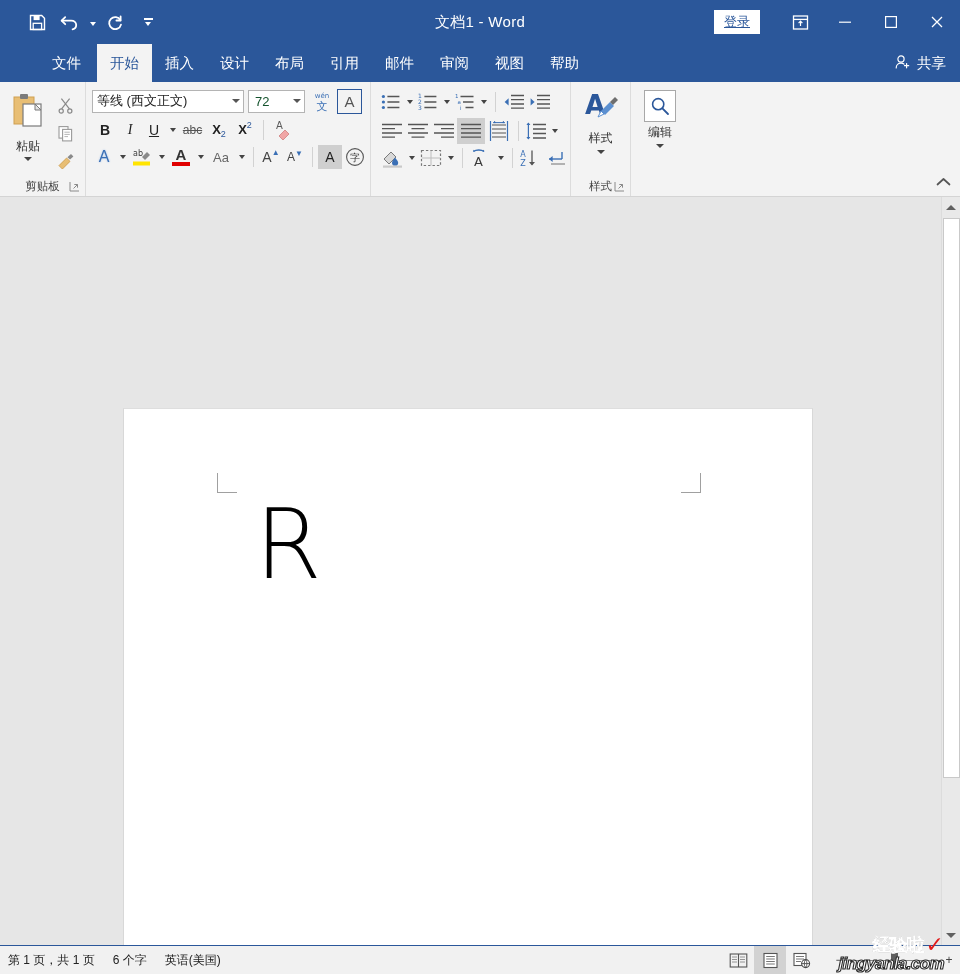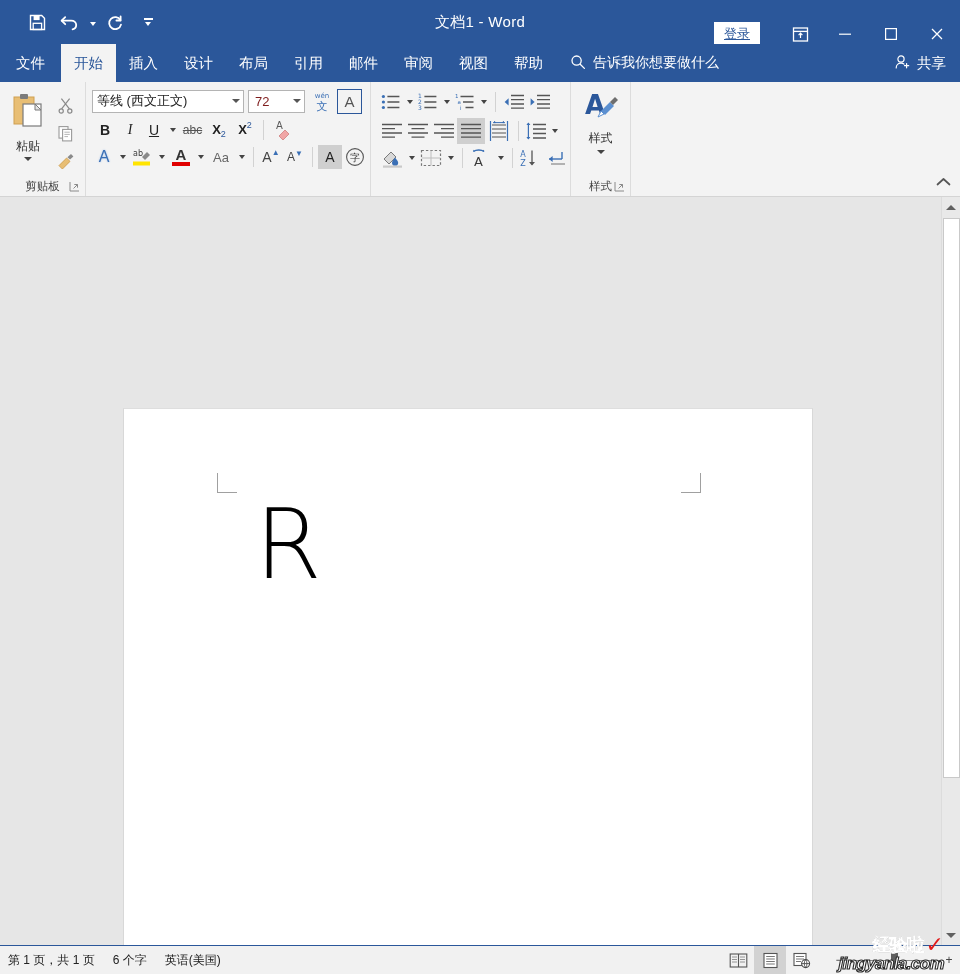--- a/index.html
+++ b/index.html
@@ -66,21 +66,21 @@
     height: 44px;
     display: flex; align-items: center; justify-content: center;
     color: #ffffff;
     font-size: 15px;
     letter-spacing: .3px;
     pointer-events: none;
   }
 
   .title-right {
     position: absolute;
-    right: 0; top: 12px; height: 44px;
+    right: 0; top: 0; height: 44px;
     display: flex; align-items: center; padding-left: 44px;
   }
   .signin {
     background: #ffffff;
     color: #2b579a;
     font-size: 13px;
     height: 24px;
     padding: 0 10px;
     display: flex; align-items: center;
     margin-right: 18px;
@@ -105,21 +105,21 @@
     position: relative;
   }
   .tab {
     display: flex; align-items: center;
     padding: 0 13px;
     color: #ffffff;
     font-size: 14.5px;
     height: 38px;
     white-space: nowrap;
   }
-  .tab.file { padding: 0 16px; }
+  .tab.file { padding: 0 16px; margin-left: 36px; }
   .tab.active {
     background: #f3f3f3;
     color: #2b579a;
   }
   .tellme {
     display: flex; align-items: center;
     margin-left: 14px;
     color: #ffffff;
     font-size: 14px;
     gap: 7px;
@@ -205,21 +205,21 @@
   .combo .arrow {
     width: 15px; height: 21px;
     display: flex; align-items: center; justify-content: center;
   }
   .combo .arrow::after {
     content: ""; border-left: 4px solid transparent;
     border-right: 4px solid transparent; border-top: 4px solid #555;
   }
   .combo-fontname { width: 152px; }
   .combo-fontsize { width: 57px; margin-left: 4px; }
-  .combo-fontsize .val { color: #7f1d1d; padding-left: 2px; }
+  .combo-fontsize .val { color: #14532d; padding-left: 2px; }
   .ib {
     height: 24px; min-width: 24px;
     display: flex; align-items: center; justify-content: center;
     font-size: 14px; color: #222;
     position: relative;
   }
   .ib.boxed { border: 1px solid #2b579a; width: 25px; height: 25px; }
   .ib.sel { background: #cfcfcf; }
   .mini-caret {
     width: 13px; height: 24px;
@@ -448,29 +448,20 @@
     <div class="tab active">开始</div>
     <div class="tab">插入</div>
     <div class="tab">设计</div>
     <div class="tab">布局</div>
     <div class="tab">引用</div>
     <div class="tab">邮件</div>
     <div class="tab">审阅</div>
     <div class="tab">视图</div>
     <div class="tab">帮助</div>
 
-    <div class="tellme">
-      <span>
-        <svg width="16" height="16" viewBox="0 0 16 16">
-            <circle cx="6.6" cy="6.6" r="4.6" fill="none" stroke="#fff" stroke-width="1.3"></circle>
-            <path d="M10.2 10.2L14.4 14.4" stroke="#fff" stroke-width="1.3" stroke-linecap="round"></path>
-          </svg>
-      </span>
-      <span>告诉我你想要做什么</span>
-    </div>
 
     <div class="share">
       <span>
         <svg width="17" height="16" viewBox="0 0 17 16">
             <circle cx="7" cy="5" r="3.1" fill="none" stroke="#fff" stroke-width="1.2"></circle>
             <path d="M2.2 14c0-3 2.2-4.8 4.8-4.8 1.1 0 2.1.3 2.9.9" fill="none" stroke="#fff" stroke-width="1.2" stroke-linecap="round"></path>
             <path d="M12.6 9.6v4.2M10.5 11.7h4.2" stroke="#fff" stroke-width="1.2" stroke-linecap="round"></path>
           </svg>
       </span>
       <span>共享</span>
@@ -769,20 +760,32 @@
         <span class="launcher">
           <svg width="12" height="12" viewBox="0 0 12 12">
               <path d="M1 1v9h9" fill="none" stroke="#666" stroke-width="1"></path>
               <path d="M4.5 7.5l4-4M8.5 3.5v3.2M8.5 3.5H5.3" stroke="#666" stroke-width="1"></path>
             </svg>
         </span>
       </div>
     </div>
 
     <div class="group g-edit">
+      <div class="group-body">
+        <div class="bigbtn">
+          <span class="edit-icon-box">
+            <svg width="20" height="20" viewBox="0 0 20 20">
+                <circle cx="8.2" cy="8.2" r="5.6" fill="none" stroke="#2b579a" stroke-width="1.6"></circle>
+                <path d="M12.4 12.4L18 18" stroke="#2b579a" stroke-width="1.8" stroke-linecap="round"></path>
+              </svg>
+          </span>
+          <span class="lbl">编辑</span>
+          <span class="bcaret"></span>
+        </div>
+      </div>
       <div class="group-label"></div>
     </div>
 
     <div class="ribbon-collapse">
       <svg width="15" height="11" viewBox="0 0 15 11">
           <path d="M1.5 7.5L7.5 2l6 5.5" fill="none" stroke="#555" stroke-width="1.7" stroke-linecap="round" stroke-linejoin="round"></path>
         </svg>
     </div>
   </div>
 

